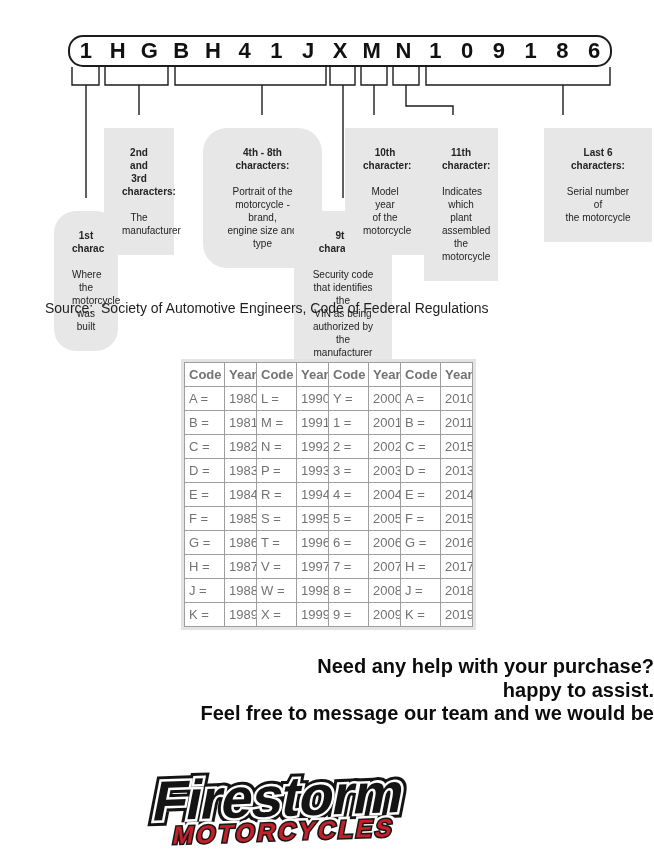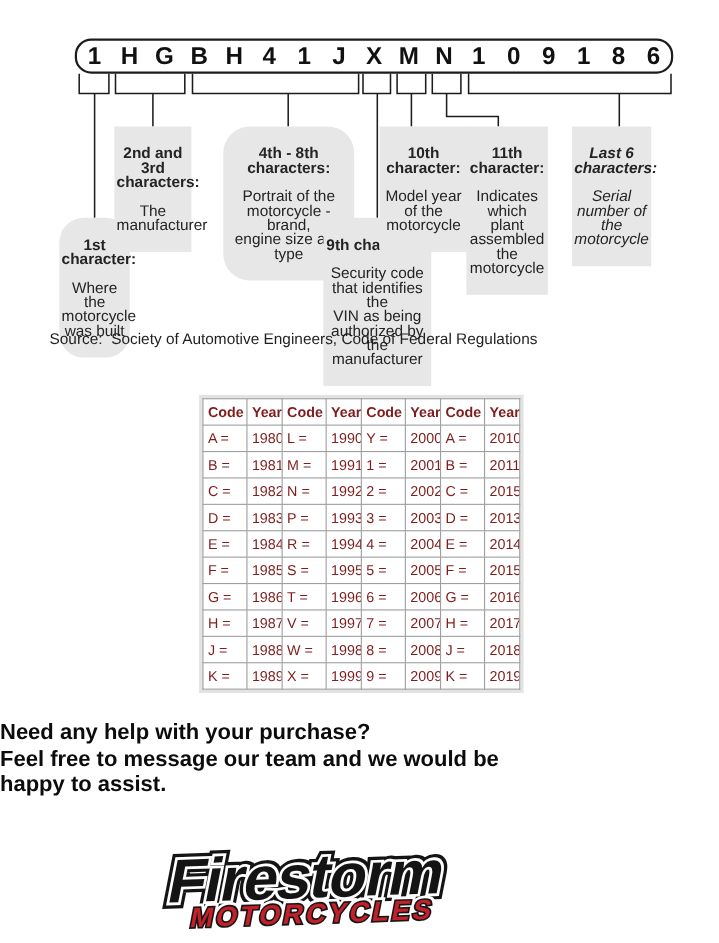--- a/index.html
+++ b/index.html
@@ -11,45 +11,45 @@
   .vin-box{left:68px;top:35px;width:544px;height:32px;box-sizing:border-box;
            border:2px solid #1c1c1c;border-radius:15px;background:#fff;
            display:flex;align-items:center;}
   .vin-char{flex:1;text-align:center;font-size:22px;font-weight:bold;color:#111;
             line-height:28px;}
 
   
   .lines{left:0;top:0;width:654px;height:330px;pointer-events:none;}
 
   
-  .lbl{background:#e7e7e7;color:#242424;font-size:14px;line-height:13px;
-       text-align:center;padding:5px 2px;box-sizing:border-box;
-       white-space:pre-line;}
+  .lbl{background:#e7e7e7;color:#242424;font-size:10px;line-height:13px;
+       text-align:center;padding:5px 18px;box-sizing:border-box;
+       white-space:pre-line;margin-top:13px;}
   .lbl .ttl{font-weight:bold;}
   .box1{left:54px;top:198px;width:64px;border-radius:22px;}
   .box2{left:104px;top:115px;width:70px;}
   .box3{left:203px;top:115px;width:119px;border-radius:24px;}
   .box4{left:294px;top:198px;width:98px;}
   .box5{left:345px;top:115px;width:80px;}
   .box6{left:424px;top:115px;width:74px;}
-  .box7{left:520px;top:115px;width:72px;font-style:italic;}
+  .box7{left:544px;top:115px;width:108px;}
 
   .source{left:45px;top:300px;font-size:14px;color:#1f1f1f;white-space:pre;}
 
   
   .table-wrap{left:181px;top:359px;border:3px solid #e3e3e3;background:#fff;}
   table.years{border-collapse:collapse;table-layout:fixed;width:288px;
-              font-size:13px;color:#7f1d1d;}
+              font-size:13px;color:#737373;}
   table.years th,table.years td{border:1px solid #9e9e9e;padding:3px 1px 3px 4px;
               text-align:left;height:17px;overflow:hidden;white-space:nowrap;}
   table.years th{font-weight:bold;}
   col.c-code{width:40px;} col.c-year{width:32px;}
 
   
-  .help{left:0;top:655px;width:654px;text-align:left;font-size:20px;
+  .help{left:0;top:655px;width:654px;text-align:right;font-size:20px;
         font-weight:bold;line-height:23.5px;color:#0c0c0c;}
 
   
   .logo{left:152px;top:766px;width:380px;transform:rotate(-2deg) skewX(-13deg);}
   .logo-line{position:relative;display:inline-block;white-space:nowrap;}
   .logo-line span{display:block;font-weight:bold;}
   .logo-line .layer{position:absolute;left:0;top:0;}
   .fs span{font-size:56px;letter-spacing:-1px;line-height:58px;}
   .fs .s-outer{-webkit-text-stroke:11px #141414;color:#141414;}
   .fs .s-white{-webkit-text-stroke:5px #ffffff;color:#ffffff;}
@@ -279,22 +279,22 @@
           <td>2009</td>
           <td>K =</td>
           <td>2019</td>
         </tr>
       </tbody>
   </table>
 </div>
 
 <div class="abs help">
   <div>Need any help with your purchase?</div>
+  <div>happy to assist.</div>
   <div>Feel free to message our team and we would be</div>
-  <div>happy to assist.</div>
 </div>
 
 <div class="abs logo">
   <div class="logo-line fs">
     <span class="layer s-outer">Firestorm</span>
     <span class="layer s-white">Firestorm</span>
     <span class="s-fill">Firestorm</span>
   </div>
   <br>
   <div class="logo-line mc">

